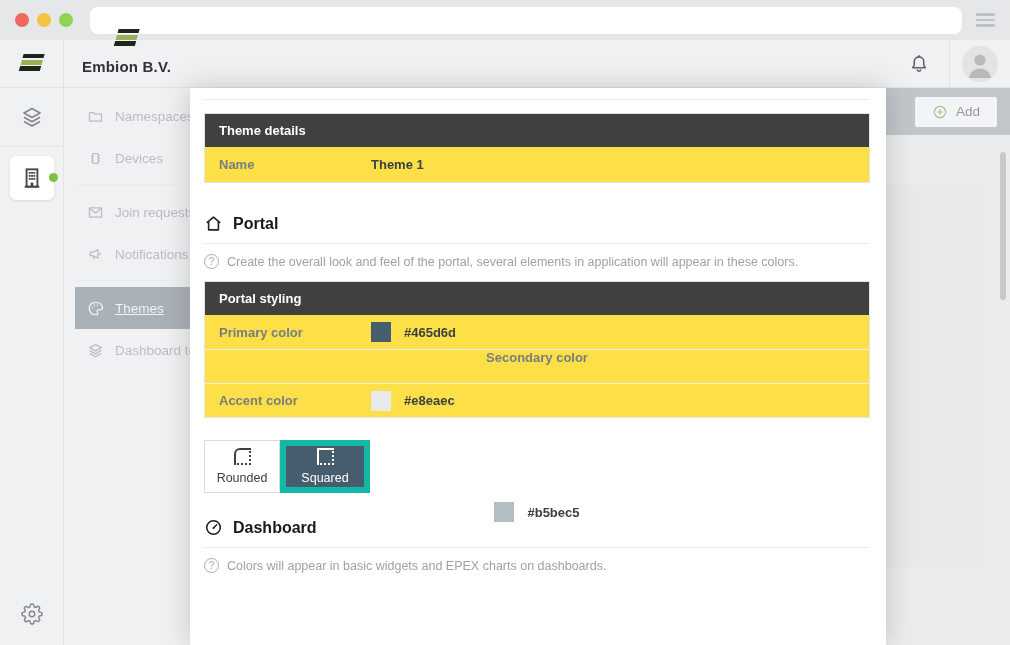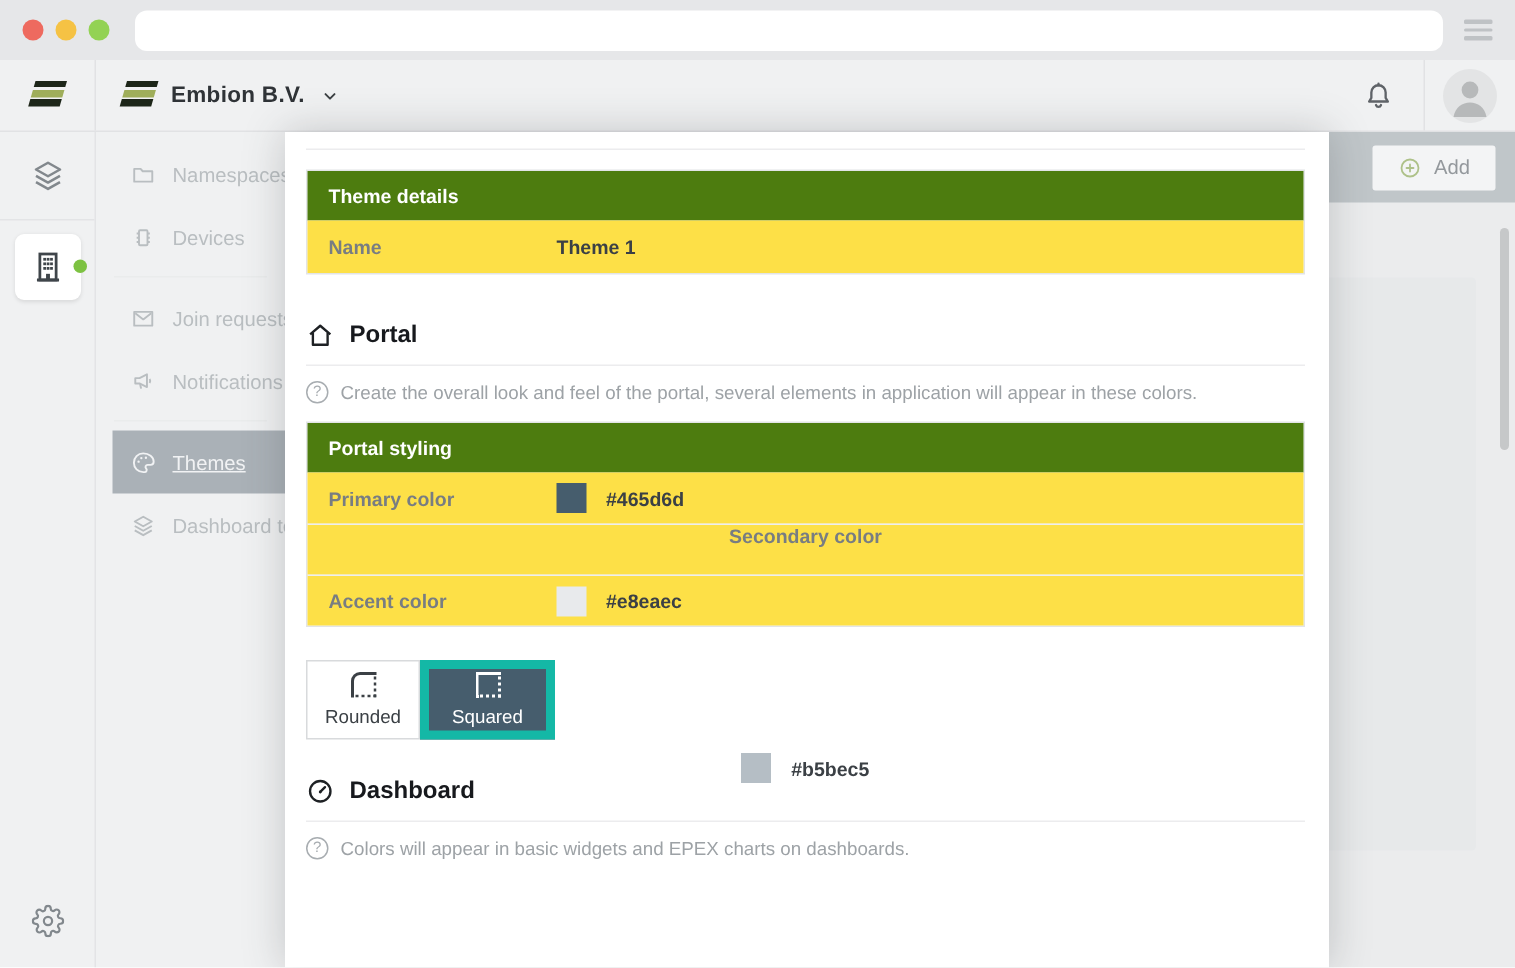--- a/index.html
+++ b/index.html
@@ -14,21 +14,21 @@
   .urlbar { flex:1; height:27px; background:#fff; border:none; border-radius:8px; margin:0 14px 0 17px; outline:none; font-size:13px; padding:0 10px; color:#444; }
   .chrome-menu { width:19px; display:flex; flex-direction:column; gap:3px; cursor:pointer; }
   .chrome-menu span { height:2.5px; background:#bfc2c5; border-radius:1px; }
 
   
   .hdr { height:48px; background:#f0f1f2; border-bottom:1px solid #e1e2e4; display:flex; align-items:center; }
   .hdr-rail { width:64px; height:100%; flex:none; display:flex; align-items:center; justify-content:center; border-right:1px solid #e1e2e4; }
   .logo { width:21px; transform:skewX(-16deg); }
   .logo i { display:block; height:4.4px; margin-bottom:1.8px; background:#1d2619; }
   .logo i:nth-child(2){ background:#9fae5a; }
-  .brand { display:flex; align-items:center; gap:11px; padding-left:18px; cursor:pointer; }
+  .brand { display:flex; align-items:center; gap:11px; padding-left:18px; cursor:pointer;flex-direction:column; }
   .brand-name { font-size:15px; font-weight:bold; color:#2f3337; letter-spacing:.2px; }
   .hdr-right { margin-left:auto; display:flex; align-items:center; height:100%; }
   .hdr-bell { padding:0 19px; color:#5f6368; cursor:pointer; }
   .avatar-cell { width:61px; height:100%; border-left:1px solid #e1e2e4; display:flex; align-items:center; justify-content:center; }
   .avatar { width:36px; height:36px; border-radius:50%; background:#e3e4e5; overflow:hidden; cursor:pointer; }
 
   
   .body { position:relative; height:557px; display:flex; }
 
   .rail { flex:0 0 64px; background:#f0f1f2; border-right:1px solid #e3e4e6; position:relative; color:#82888d; }
@@ -56,21 +56,21 @@
 
   .backdrop { position:absolute; top:0; left:64px; right:0; bottom:0; background:rgba(255,255,255,.38); z-index:5; }
 
   
   .panel { position:absolute; top:0; left:190px; width:696px; bottom:0; background:#fff; z-index:10;
     box-shadow:0 0 26px rgba(60,64,67,.25); padding:11px 16px 0 14px; overflow:hidden; }
   .sec-head { display:flex; align-items:center; gap:10px; font-size:16px; font-weight:bold; color:#17191d; margin:2px 0 10px 0; }
   .sec-head svg { color:#1e2124; }
   .rule { border-top:1px solid #ececee; }
   .tbl { border:1px solid #e2e4e6; margin-top:13px; }
-  .tbl-head { background:#4d7c0f; color:#fff; font-size:13px; font-weight:bold; height:33px; display:flex; align-items:center; padding:0 14px; }
+  .tbl-head { background:#404040; color:#fff; font-size:13px; font-weight:bold; height:33px; display:flex; align-items:center; padding:0 14px; }
   .trow { height:35px; display:flex; align-items:center; padding:0 14px; border-top:1px solid #edeeef; background:#fde047; font-size:13px; cursor:pointer;font-weight:bold; }
   .trow .lbl { flex:0 0 152px; color:#787d82; }
   .trow .val { color:#3b4045; display:flex; align-items:center; }
   .swatch { width:20px; height:20px; margin-right:13px; flex:none; }
   .desc { display:flex; align-items:center; gap:8px; color:#9da2a6; font-size:12.5px; margin:10px 0 0 0; }
   .help { width:15px; height:15px; border:1px solid #a8adb1; border-radius:50%; font-size:10px; line-height:13px; text-align:center; flex:none; color:#a8adb1; }
   .gap30 { height:29px; } .gap12 { height:12px; }
   .seg { display:flex; margin:22px 0 25px 0; }
   .seg-btn { width:76px; height:53px; display:flex; flex-direction:column; align-items:center; justify-content:center; gap:6px;
     background:#fff; border:1px solid #d8dadc; color:#3b4045; font-size:12.5px; cursor:pointer; font-family:inherit; }

